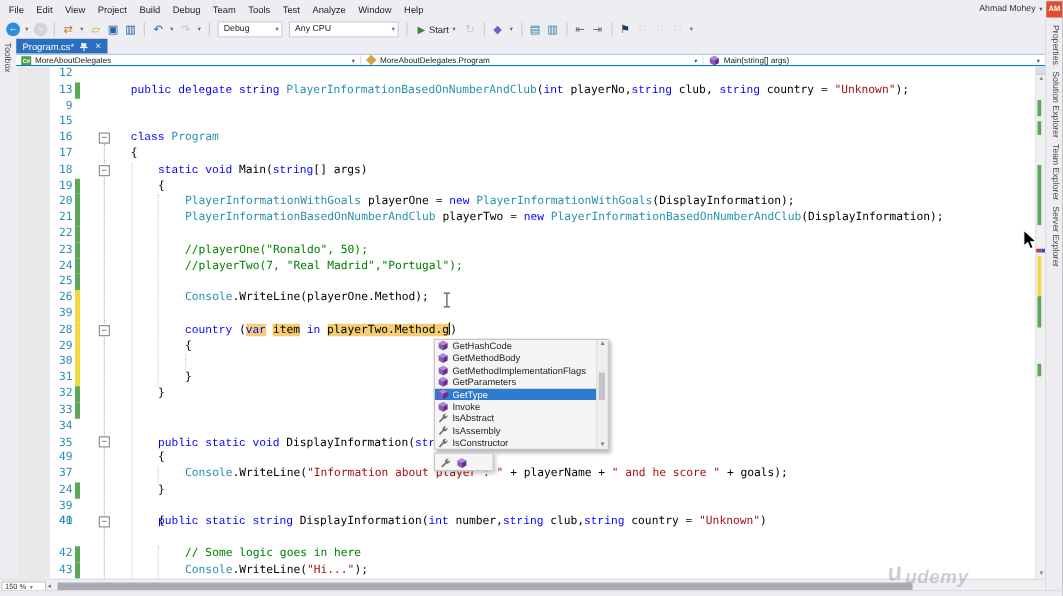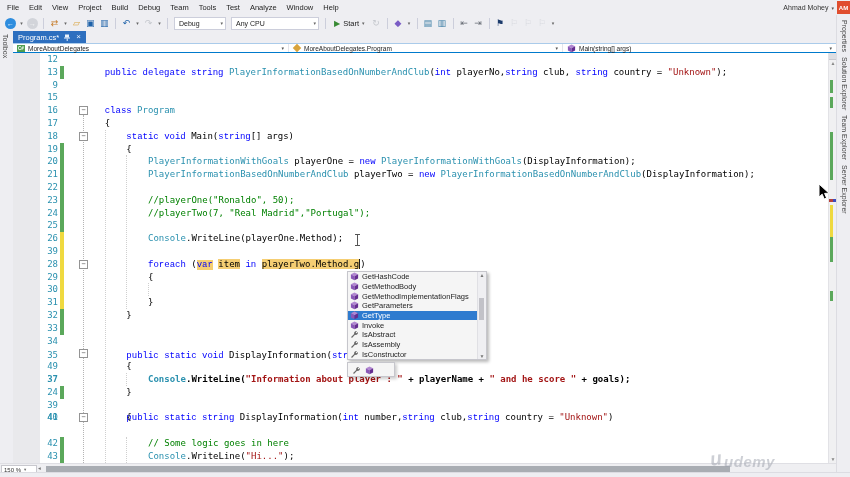--- a/index.html
+++ b/index.html
@@ -301,21 +301,21 @@
           <span class="lcode">            <span class="tt">Console</span><span class="tp">.WriteLine(playerOne.Method);</span></span>
         </div>
         <div class="ln" style="top: 192px;">
           <span class="lnum">39</span>
           <span class="lbar y"></span>
           <span class="lcode"></span>
         </div>
         <div class="ln" style="top: 204.8px;">
           <span class="lnum">28</span>
           <span class="lbar y"></span>
-          <span class="lcode">            <span class="tk">foreach</span><span class="tp"> (</span><span class="tk hl">var</span><span class="tp"> </span><span class="tb hl">item</span><span class="tp"> </span><span class="tk">in</span><span class="tp"> </span><span class="tp hl">playerTwo.Method.g</span><span class="caret"></span><span class="tp">)</span></span>
+          <span class="lcode">            <span class="tk">country</span><span class="tp"> (</span><span class="tk hl">var</span><span class="tp"> </span><span class="tb hl">item</span><span class="tp"> </span><span class="tk">in</span><span class="tp"> </span><span class="tp hl">playerTwo.Method.g</span><span class="caret"></span><span class="tp">)</span></span>
         </div>
         <div class="ln" style="top: 217.6px;">
           <span class="lnum">29</span>
           <span class="lbar y"></span>
           <span class="lcode">            <span class="tp">{</span></span>
         </div>
         <div class="ln" style="top: 230.4px;">
           <span class="lnum">30</span>
           <span class="lbar y"></span>
           <span class="lcode"></span>
@@ -340,21 +340,21 @@
           <span class="lcode"></span>
         </div>
         <div class="ln" style="top: 296px;">
           <span class="lnum">35</span>
           <span class="lcode">        <span class="tk">public </span><span class="tk">static </span><span class="tk">void </span><span class="tp">DisplayInformation(</span><span class="tk">string</span><span class="tp"> playerName, </span><span class="tk">int</span><span class="tp"> goals)</span></span>
         </div>
         <div class="ln" style="top: 307.2px;">
           <span class="lnum">49</span>
           <span class="lcode">        <span class="tp">{</span></span>
         </div>
-        <div class="ln" style="top: 320px; font-weight: bold;">
+        <div class="ln" style="top: 320px;">
           <span class="lnum">37</span>
           <span class="lcode">            <span class="tt">Console</span><span class="tp">.WriteLine(</span><span class="ts">"Information about player : "</span><span class="tp"> + playerName + </span><span class="ts">" and he score "</span><span class="tp"> + goals);</span></span>
         </div>
         <div class="ln" style="top: 332.8px;">
           <span class="lnum">24</span>
           <span class="lbar g"></span>
           <span class="lcode">        <span class="tp">}</span></span>
         </div>
         <div class="ln" style="top: 345.6px;">
           <span class="lnum">39</span>

